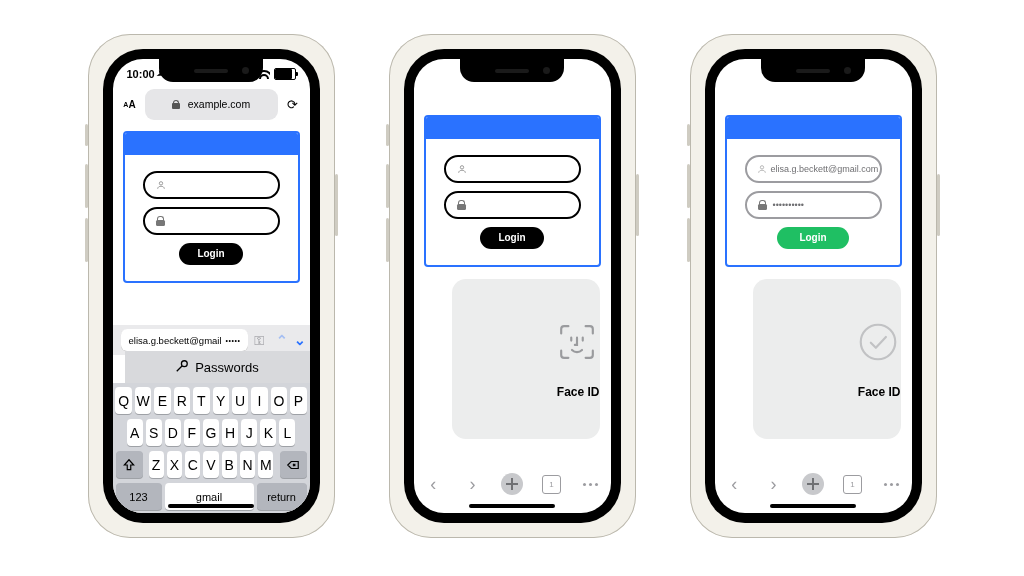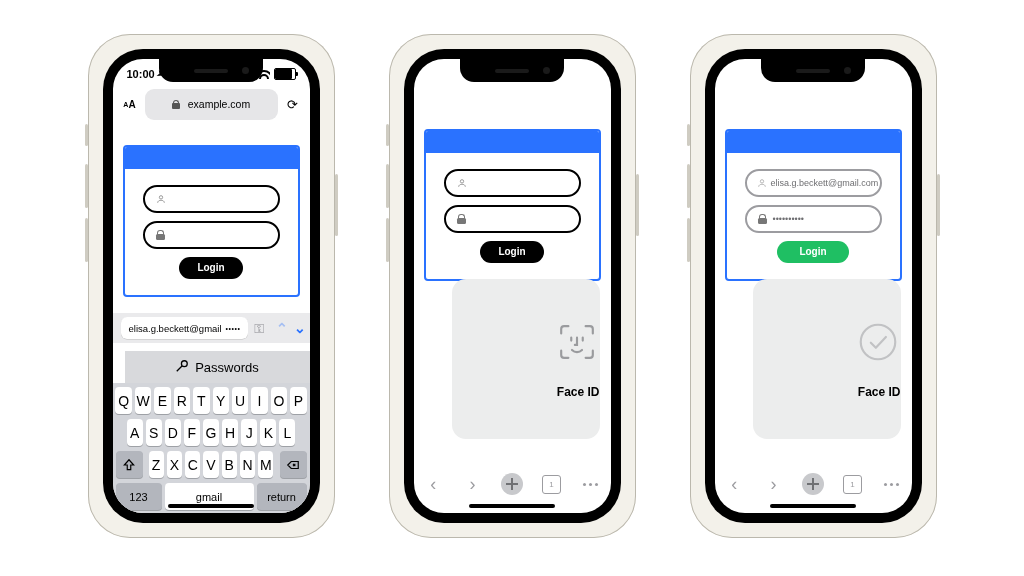--- a/index.html
+++ b/index.html
@@ -80,41 +80,41 @@
   .aa { font-size:10px; font-weight:700; color:#000; width:18px; height:24px; display:flex; align-items:center; justify-content:center;}
   .url { flex:1; background:#e6e6e8; border-radius:9px; height:31px; display:flex; align-items:center; justify-content:center; gap:8px; font-size:10.5px; color:#000;text-align:center;}
   .reload{ width:18px; height:24px; display:flex; align-items:center; justify-content:center; color:#000; font-size:13px;}
   
   .lock{display:inline-block;width:8px;height:9px;position:relative;}
   .lock::before{content:"";position:absolute;left:1px;top:0;width:4px;height:4px;border:1px solid #555;border-bottom:none;border-radius:3px 3px 0 0;}
   .lock::after{content:"";position:absolute;left:0;top:3px;width:8px;height:6px;background:#555;border-radius:1px;}
 
   
   .card {
-    margin:26px 10px 0; border:2px solid #2a72ff; border-radius:4px; overflow:hidden;
+    margin:12px 10px 0; border:2px solid #2a72ff; border-radius:4px; overflow:hidden;
     background:#fff;
   }
   .card .hdr{ height:22px; background:#2a72ff;}
   .card .body{ padding:16px 18px 16px; }
   .fld {
     display:flex; align-items:center; height:24px; border:2px solid #000; border-radius:14px;
     padding:0 10px; margin-bottom:8px; font-size:9px; color:#666;
   }
   .fld .ic{ width:12px; display:flex; justify-content:center; color:#999; margin-right:4px;}
   .lock-ic{width:9px;height:11px;position:relative;}
   .lock-ic::before{content:"";position:absolute;left:1px;top:0;width:5px;height:4px;border:1.2px solid #777;border-bottom:none;border-radius:3px 3px 0 0;}
   .lock-ic::after{content:"";position:absolute;left:0;top:4px;width:9px;height:6px;background:#777;border-radius:1.5px;}
   .btn {
     display:block; margin:4px auto 0; background:#000; color:#fff; font-size:10px; font-weight:600;
     border-radius:14px; height:22px; width:64px; line-height:22px; text-align:center;
   }
 
   
   .autofill {
-    position:absolute; left:0; right:0; top:254px;
+    position:absolute; left:0; right:0; top:266px;
     display:flex; align-items:center; height:30px;
     padding:0 8px; gap:6px; background:#eaeaec;
   }
   .pill {
     background:#fff; border-radius:6px; height:22px; padding:0 8px;
     display:flex; align-items:center; font-size:9.5px; color:#000; gap:4px;
     box-shadow:0 0.5px 0 #bbb;
   }
   .pill .dots{ letter-spacing:0.5px; font-size:7px;}
   .key-ic{color:#8e8e93;font-size:13px;line-height:1;}

